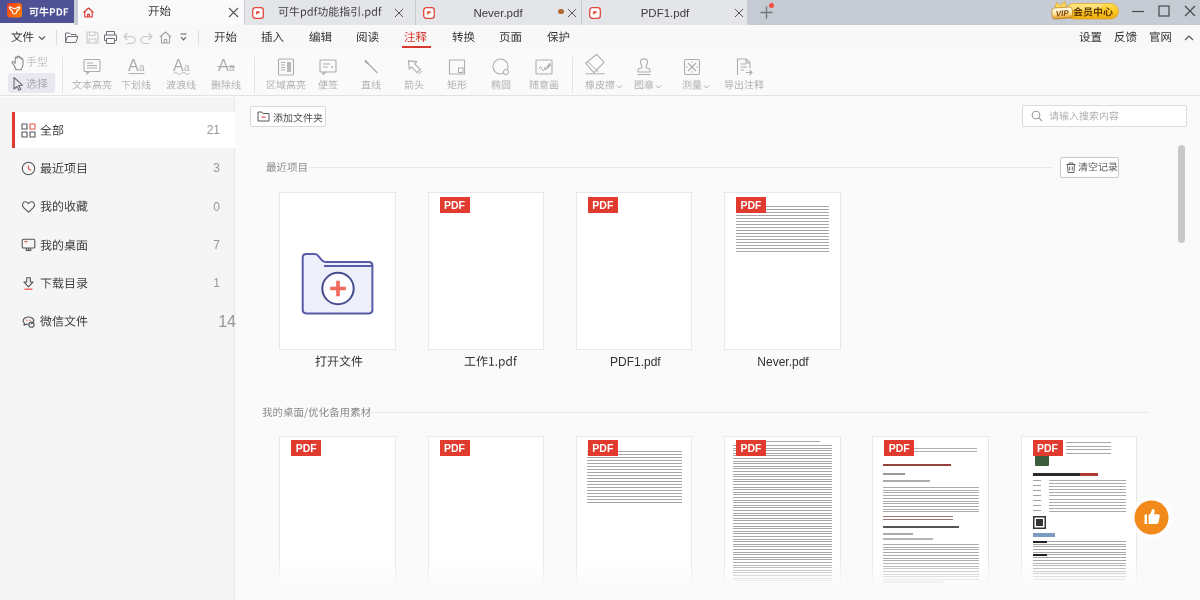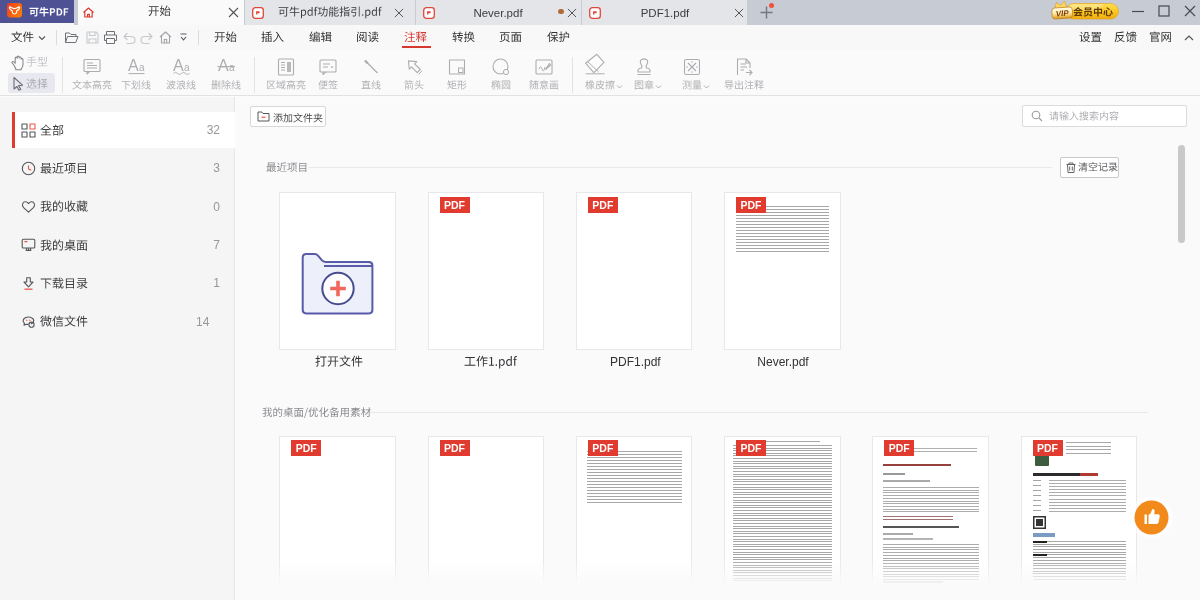--- a/index.html
+++ b/index.html
@@ -316,21 +316,21 @@
 <div class="abs" style="left:12px;top:112px;width:3px;height:36px;background:#E03B30"></div>
 <svg class="abs" style="left:21px;top:122.5px" width="15" height="15" viewBox="0 0 15 15">
     <rect x="1" y="1" width="5" height="5" fill="none" stroke="#55565A" stroke-width="1.1" stroke-linejoin="round"></rect>
     <rect x="9" y="1" width="5" height="5" fill="none" stroke="#E8564A" stroke-width="1.1" stroke-linejoin="round"></rect>
     <rect x="1" y="9" width="5" height="5" fill="none" stroke="#55565A" stroke-width="1.1" stroke-linejoin="round"></rect>
     <rect x="9" y="9" width="5" height="5" fill="none" stroke="#55565A" stroke-width="1.1" stroke-linejoin="round"></rect>
   </svg>
 <svg style="position:absolute;left:40px;top:121.6px;overflow:visible" width="26" height="18" viewBox="0 -12.7 26 18">
     <path d="M5.9 -10.2C4.7 -8.3 2.5 -6.5 0.3 -5.5C0.5 -5.4 0.8 -5.1 0.9 -4.8C1.4 -5.1 1.9 -5.3 2.4 -5.6V-4.8H5.5V-3H2.4V-2.2H5.5V-0.2H0.9V0.6H11.1V-0.2H6.5V-2.2H9.7V-3H6.5V-4.8H9.7V-5.6C10.2 -5.3 10.6 -5 11.1 -4.8C11.2 -5 11.5 -5.3 11.7 -5.5C9.8 -6.6 8 -7.8 6.5 -9.5L6.7 -9.8ZM2.4 -5.7C3.8 -6.5 5 -7.6 6 -8.9C7.1 -7.6 8.4 -6.6 9.7 -5.7ZM13.7 -7.5C14 -6.9 14.3 -6 14.4 -5.5L15.3 -5.7C15.2 -6.3 14.8 -7.1 14.5 -7.7ZM19.5 -9.4V0.9H20.3V-8.6H22.3C21.9 -7.7 21.5 -6.4 21 -5.4C22.1 -4.3 22.4 -3.4 22.4 -2.7C22.4 -2.2 22.3 -1.9 22.1 -1.7C21.9 -1.6 21.8 -1.6 21.6 -1.6C21.3 -1.6 21 -1.6 20.7 -1.6C20.8 -1.4 20.9 -1 20.9 -0.8C21.3 -0.7 21.6 -0.7 21.9 -0.8C22.2 -0.8 22.5 -0.9 22.7 -1C23.1 -1.3 23.2 -1.9 23.2 -2.6C23.2 -3.4 23 -4.4 21.9 -5.5C22.4 -6.6 23 -8 23.4 -9.1L22.8 -9.5L22.6 -9.4ZM15 -9.9C15.1 -9.5 15.3 -9.1 15.5 -8.7H13V-7.8H18.6V-8.7H16.4C16.3 -9.1 16 -9.7 15.8 -10.1ZM17.2 -7.8C17 -7.1 16.6 -6.1 16.3 -5.4H12.6V-4.6H18.9V-5.4H17.2C17.5 -6 17.8 -6.9 18.1 -7.6ZM13.3 -3.5V0.9H14.2V0.3H17.4V0.8H18.3V-3.5ZM14.2 -0.5V-2.7H17.4V-0.5Z" fill="#3C3C3E"></path>
   </svg>
-<div class="abs" style="left:180px;top:122.0px;width:40px;height:16px;font-size:12px;color:#97979B;text-align:right;line-height:16px">32</div>
+<div class="abs" style="left:180px;top:122.0px;width:40px;height:16px;font-size:12px;color:#97979B;text-align:right;line-height:16px">21</div>
 <svg class="abs" style="left:21px;top:160.8px" width="15" height="15" viewBox="0 0 15 15">
     <circle cx="7.5" cy="7.5" r="6.2" fill="none" stroke="#55565A" stroke-width="1.1" stroke-linejoin="round"></circle>
     <path d="M7.5 4.5 L7.5 8 L10.2 9.3" fill="none" stroke="#E8564A" stroke-width="1.1" stroke-linejoin="round"></path>
   </svg>
 <svg style="position:absolute;left:40px;top:159.9px;overflow:visible" width="50" height="18" viewBox="0 -12.7 50 18">
     <path d="M3 -7.6H9V-6.8H3ZM3 -9.1H9V-8.2H3ZM2.1 -9.7V-6.1H9.9V-9.7ZM4.8 -4.7V-3.9H2.6V-4.7ZM0.6 -0.5 0.6 0.3 4.8 -0.2V1H5.6V-0.3L6.3 -0.4V-1.1L5.6 -1.1V-4.7H11.4V-5.5H0.6V-4.7H1.7V-0.6ZM6.1 -4V-3.2H6.8L6.6 -3.1C6.9 -2.3 7.4 -1.5 8.1 -0.8C7.4 -0.3 6.6 0 5.9 0.3C6 0.4 6.3 0.7 6.3 0.9C7.2 0.6 7.9 0.2 8.6 -0.3C9.3 0.2 10.1 0.7 11 0.9C11.1 0.7 11.4 0.4 11.6 0.2C10.7 0 9.9 -0.4 9.3 -0.9C10 -1.6 10.7 -2.6 11 -3.8L10.5 -4L10.4 -4ZM7.4 -3.2H10C9.7 -2.5 9.2 -1.9 8.7 -1.4C8.1 -1.9 7.7 -2.5 7.4 -3.2ZM4.8 -3.2V-2.4H2.6V-3.2ZM4.8 -1.7V-1L2.6 -0.7V-1.7ZM13 -9.4C13.6 -8.8 14.4 -7.8 14.8 -7.3L15.5 -7.8C15.1 -8.4 14.3 -9.2 13.7 -9.8ZM22.4 -10.1C21.2 -9.7 18.9 -9.5 17 -9.4V-6.7C17 -5.1 16.9 -3 15.8 -1.4C16 -1.3 16.4 -1.1 16.6 -0.9C17.5 -2.2 17.8 -4.1 17.9 -5.7H20.3V-0.9H21.2V-5.7H23.4V-6.5H17.9V-6.7V-8.6C19.7 -8.8 21.8 -9 23.1 -9.4ZM15.1 -5.7H12.6V-4.8H14.3V-1.5C13.7 -1.3 13.1 -0.8 12.5 -0.1L13.1 0.8C13.7 -0.1 14.3 -0.8 14.7 -0.8C14.9 -0.8 15.3 -0.4 15.8 -0C16.7 0.5 17.7 0.6 19.2 0.6C20.3 0.6 22.5 0.5 23.3 0.5C23.3 0.2 23.5 -0.2 23.6 -0.5C22.4 -0.3 20.6 -0.2 19.2 -0.2C17.8 -0.2 16.8 -0.3 16 -0.8C15.6 -1.1 15.4 -1.3 15.1 -1.4ZM31.4 -6V-3.5C31.4 -2.2 31.1 -0.7 27.8 0.2C28 0.4 28.3 0.7 28.4 0.9C31.8 -0.1 32.3 -1.9 32.3 -3.5V-6ZM32.3 -1.1C33.2 -0.5 34.4 0.4 34.9 0.9L35.5 0.3C35 -0.3 33.8 -1.1 32.8 -1.7ZM24.3 -2.2 24.6 -1.3C25.7 -1.6 27.1 -2.1 28.5 -2.6L28.4 -3.4L27 -3V-7.8H28.4V-8.7H24.6V-7.8H26.1V-2.7ZM29 -7.5V-1.8H29.9V-6.7H33.8V-1.9H34.7V-7.5H31.9C32 -7.9 32.2 -8.3 32.4 -8.7H35.5V-9.6H28.6V-8.7H31.4C31.2 -8.3 31.1 -7.9 30.9 -7.5ZM38.8 -5.6H45.1V-3.7H38.8ZM38.8 -6.5V-8.4H45.1V-6.5ZM38.8 -2.8H45.1V-0.8H38.8ZM37.9 -9.3V0.9H38.8V0.1H45.1V0.9H46V-9.3Z" fill="#3C3C3E"></path>
   </svg>
 <div class="abs" style="left:180px;top:160.3px;width:40px;height:16px;font-size:12px;color:#97979B;text-align:right;line-height:16px">3</div>
 <svg class="abs" style="left:21px;top:199.1px" width="15" height="15" viewBox="0 0 15 15">
     <path d="M7.5 13.2 L2.6 8.6 Q0.8 6.8 1.7 4.6 Q2.6 2.5 4.8 2.8 Q6.5 3 7.5 4.6 Q8.5 3 10.2 2.8 Q12.4 2.5 13.3 4.6 Q14.2 6.8 12.4 8.6 Z" fill="none" stroke="#55565A" stroke-width="1.1" stroke-linejoin="round"></path>
@@ -358,21 +358,21 @@
 <div class="abs" style="left:180px;top:275.2px;width:40px;height:16px;font-size:12px;color:#97979B;text-align:right;line-height:16px">1</div>
 <svg class="abs" style="left:21px;top:314.0px" width="15" height="15" viewBox="0 0 15 15">
     <path d="M9.8 9.9 Q12 9.5 12.6 7.6 Q13.3 5.2 10.9 3.9 Q8.5 2.7 5.8 3.2 Q2.6 3.9 2.2 6.4 Q1.9 8.1 3.4 9.3 L3 11.2 L5.2 10.2 Q6.3 10.5 7.4 10.4" fill="none" stroke="#55565A" stroke-width="1.1" stroke-linejoin="round"></path>
     <circle cx="10.5" cy="10.7" r="2.6" fill="none" stroke="#55565A" stroke-width="1.1" stroke-linejoin="round"></circle>
     <circle cx="5.8" cy="6.3" r="0.7" fill="#E8564A"></circle>
     <circle cx="8.9" cy="6.3" r="0.7" fill="#E8564A"></circle>
   </svg>
 <svg style="position:absolute;left:40px;top:313.1px;overflow:visible" width="50" height="18" viewBox="0 -12.7 50 18">
     <path d="M2.4 -10.1C1.9 -9.3 1.1 -8.3 0.3 -7.7C0.5 -7.5 0.7 -7.2 0.8 -7C1.7 -7.7 2.6 -8.8 3.2 -9.8ZM3.9 -3.8V-2.4C3.9 -1.6 3.8 -0.5 3 0.3C3.2 0.4 3.5 0.8 3.6 0.9C4.5 -0 4.7 -1.4 4.7 -2.4V-3.1H6.3V-1.7C6.3 -1.2 6.1 -1 5.9 -1C6.1 -0.8 6.2 -0.4 6.3 -0.2C6.4 -0.4 6.7 -0.6 8.2 -1.6C8.1 -1.8 8 -2.1 7.9 -2.3L7 -1.7V-3.8ZM8.8 -6.8H10.3C10.1 -5.4 9.9 -4.1 9.5 -3C9.1 -4 8.9 -5.1 8.7 -6.3ZM3.4 -5.4V-4.6H7.4V-4.7C7.6 -4.5 7.8 -4.3 7.8 -4.2C8 -4.4 8.1 -4.7 8.3 -5C8.4 -3.9 8.7 -2.9 9 -2C8.5 -1.1 7.8 -0.3 6.8 0.3C7 0.5 7.3 0.8 7.4 1C8.2 0.4 8.9 -0.3 9.4 -1.1C9.8 -0.3 10.4 0.4 11 0.9C11.2 0.7 11.4 0.4 11.6 0.2C10.9 -0.3 10.3 -1 9.9 -2C10.5 -3.3 10.9 -4.9 11.1 -6.8H11.5V-7.6H9C9.2 -8.4 9.3 -9.1 9.4 -9.9L8.6 -10.1C8.4 -8.2 8 -6.4 7.4 -5.1V-5.4ZM3.6 -9.1V-6.2H7.4V-9.1H6.7V-7H5.9V-10.1H5.2V-7H4.3V-9.1ZM2.6 -7.7C2 -6.4 1.1 -5.1 0.2 -4.3C0.4 -4.1 0.6 -3.7 0.7 -3.5C1.1 -3.8 1.4 -4.2 1.8 -4.7V0.9H2.6V-5.9C2.9 -6.4 3.2 -6.9 3.4 -7.4ZM16.6 -6.4V-5.6H22.4V-6.4ZM16.6 -4.7V-3.9H22.4V-4.7ZM15.7 -8.1V-7.3H23.4V-8.1ZM18.5 -9.8C18.8 -9.3 19.2 -8.6 19.3 -8.2L20.1 -8.5C20 -8.9 19.6 -9.6 19.3 -10.1ZM16.4 -2.9V1H17.2V0.5H21.7V0.9H22.5V-2.9ZM17.2 -0.3V-2.2H21.7V-0.3ZM15.1 -10C14.5 -8.2 13.5 -6.4 12.4 -5.2C12.5 -5 12.8 -4.6 12.9 -4.4C13.3 -4.8 13.7 -5.4 14 -5.9V1H14.9V-7.4C15.3 -8.2 15.6 -9 15.9 -9.8ZM29.1 -9.9C29.4 -9.3 29.8 -8.5 30 -8L31 -8.3C30.8 -8.8 30.4 -9.6 30 -10.2ZM24.6 -8V-7.1H26.5C27.2 -5.3 28.1 -3.7 29.4 -2.4C28 -1.3 26.4 -0.5 24.4 0.1C24.6 0.3 24.9 0.7 25 0.9C27 0.3 28.7 -0.6 30 -1.8C31.4 -0.6 33 0.3 35 0.9C35.1 0.6 35.4 0.2 35.6 0C33.7 -0.4 32.1 -1.3 30.7 -2.4C31.9 -3.6 32.9 -5.2 33.6 -7.1H35.4V-8ZM30 -3C28.9 -4.2 28 -5.5 27.4 -7.1H32.5C31.9 -5.5 31.1 -4.1 30 -3ZM39.8 -4.1V-3.2H43.2V1H44.1V-3.2H47.4V-4.1H44.1V-6.7H46.9V-7.6H44.1V-9.9H43.2V-7.6H41.6C41.8 -8.2 41.9 -8.7 42 -9.3L41.2 -9.5C40.9 -7.9 40.4 -6.4 39.7 -5.4C39.9 -5.3 40.3 -5 40.5 -4.9C40.8 -5.4 41.1 -6 41.4 -6.7H43.2V-4.1ZM39.2 -10C38.6 -8.2 37.5 -6.4 36.4 -5.2C36.5 -5 36.8 -4.6 36.9 -4.4C37.3 -4.8 37.6 -5.2 38 -5.8V0.9H38.9V-7.2C39.3 -8 39.7 -8.9 40.1 -9.8Z" fill="#3C3C3E"></path>
   </svg>
-<div class="abs" style="left:196px;top:313.5px;width:40px;height:16px;font-size:12px;color:#97979B;line-height:16px">14</div>
+<div class="abs" style="left:196px;top:313.5px;width:40px;height:16px;font-size:16px;color:#97979B;text-align:right;line-height:16px">14</div>
 <div class="abs" style="left:236px;top:96.5px;width:964px;height:503.5px;background:#FAFAFB"></div>
 <div class="abs" style="left:250px;top:106px;width:76px;height:21px;background:#fff;border:1px solid #D8D8DA;border-radius:2px"></div>
 <svg class="abs" style="left:257px;top:110px" width="13" height="13" viewBox="0 0 13 13">
     <path d="M1 11 L1 2 L4.8 2 L6 3.5 L12 3.5 L12 11 Z" fill="none" stroke="#55565A" stroke-width="1" stroke-linejoin="round"></path>
     <path d="M4.5 7.2 L8.5 7.2" stroke="#E8564A" stroke-width="1.2"></path>
   </svg>
 <svg style="position:absolute;left:273px;top:110.9px;overflow:visible" width="52" height="15" viewBox="0 -10.6 52 15">
     <path d="M4.1 -2.9C3.8 -2.1 3.4 -1.3 2.8 -0.8L3.4 -0.3C4 -0.9 4.4 -1.9 4.7 -2.7ZM6.4 -2.5C6.7 -1.9 7 -1 7.1 -0.4L7.7 -0.6C7.6 -1.2 7.3 -2.1 7 -2.7ZM7.7 -2.8C8.2 -2 8.8 -1 9.1 -0.3L9.7 -0.6C9.4 -1.3 8.8 -2.3 8.2 -3.1ZM5.3 -4V-0C5.3 0.1 5.3 0.1 5.2 0.1C5 0.1 4.6 0.1 4.1 0.1C4.2 0.3 4.3 0.6 4.3 0.8C5 0.8 5.4 0.8 5.7 0.7C6 0.6 6 0.4 6 -0V-4ZM0.8 -7.8C1.4 -7.5 2.1 -7 2.5 -6.7L2.9 -7.3C2.6 -7.6 1.9 -8 1.3 -8.3ZM0.4 -5.1C1 -4.8 1.7 -4.4 2 -4L2.5 -4.7C2.1 -5 1.4 -5.4 0.8 -5.6ZM0.6 0.2 1.3 0.7C1.7 -0.2 2.2 -1.4 2.6 -2.4L2 -2.8C1.6 -1.7 1 -0.5 0.6 0.2ZM3.3 -7.8V-7.1H5.5C5.4 -6.7 5.2 -6.2 5 -5.8H2.8V-5.1H4.7C4.2 -4.3 3.5 -3.6 2.5 -3.1C2.7 -3 2.9 -2.7 3 -2.5C4.1 -3.1 4.9 -4 5.5 -5.1H6.8C7.3 -4.1 8.3 -3.2 9.2 -2.7C9.3 -2.9 9.6 -3.1 9.7 -3.3C8.9 -3.6 8.1 -4.3 7.5 -5.1H9.5V-5.8H5.8C6 -6.2 6.2 -6.7 6.3 -7.1H9.2V-7.8ZM15.7 -7.2V0.7H16.4V-0.1H18.4V0.6H19.1V-7.2ZM16.4 -0.8V-6.4H18.4V-0.8ZM11.9 -8.3 11.9 -6.5H10.5V-5.8H11.9C11.8 -3.2 11.5 -1 10.3 0.3C10.5 0.4 10.7 0.6 10.9 0.8C12.2 -0.7 12.6 -3.1 12.7 -5.8H14.2C14.1 -1.9 14 -0.6 13.8 -0.3C13.7 -0.1 13.6 -0.1 13.4 -0.1C13.3 -0.1 12.8 -0.1 12.4 -0.1C12.5 0.1 12.6 0.4 12.6 0.6C13 0.6 13.5 0.7 13.8 0.6C14.1 0.6 14.3 0.5 14.4 0.2C14.8 -0.2 14.8 -1.7 14.9 -6.1C14.9 -6.2 14.9 -6.5 14.9 -6.5H12.7L12.7 -8.3ZM24.2 -8.2C24.5 -7.7 24.9 -7.1 25 -6.7L25.8 -6.9C25.7 -7.3 25.3 -8 25 -8.5ZM20.5 -6.6V-5.9H22.1C22.6 -4.4 23.4 -3.1 24.5 -2C23.4 -1.1 22 -0.4 20.4 0.1C20.5 0.2 20.8 0.6 20.8 0.8C22.5 0.2 23.9 -0.5 25 -1.5C26.1 -0.5 27.5 0.3 29.1 0.7C29.3 0.5 29.5 0.2 29.7 0C28.1 -0.4 26.7 -1.1 25.6 -2C26.6 -3 27.4 -4.3 28 -5.9H29.5V-6.6ZM25 -2.5C24.1 -3.5 23.4 -4.6 22.8 -5.9H27.1C26.6 -4.5 25.9 -3.4 25 -2.5ZM33.2 -3.4V-2.7H36V0.8H36.8V-2.7H39.5V-3.4H36.8V-5.6H39.1V-6.4H36.8V-8.3H36V-6.4H34.7C34.8 -6.8 34.9 -7.3 35 -7.8L34.3 -7.9C34.1 -6.6 33.7 -5.3 33.1 -4.5C33.3 -4.4 33.6 -4.2 33.7 -4.1C34 -4.5 34.2 -5 34.5 -5.6H36V-3.4ZM32.7 -8.4C32.1 -6.9 31.3 -5.4 30.3 -4.4C30.4 -4.2 30.7 -3.8 30.8 -3.6C31.1 -4 31.4 -4.4 31.7 -4.8V0.8H32.4V-6C32.8 -6.7 33.1 -7.4 33.4 -8.2ZM41.8 -5.7C42.1 -5.1 42.5 -4.3 42.6 -3.8L43.3 -4C43.2 -4.5 42.8 -5.3 42.5 -5.9ZM47.4 -6C47.1 -5.4 46.7 -4.5 46.3 -4L46.9 -3.8C47.3 -4.3 47.8 -5.1 48.1 -5.7ZM44.6 -8.4V-6.9H40.9V-6.2H44.6C44.6 -5.2 44.5 -4.4 44.4 -3.7H40.6V-2.9H44.2C43.7 -1.5 42.7 -0.5 40.5 0.1C40.6 0.3 40.9 0.6 40.9 0.8C43.4 0.1 44.5 -1.1 45 -2.8C45.8 -1 47.1 0.2 49 0.8C49.2 0.6 49.4 0.2 49.5 0.1C47.7 -0.4 46.4 -1.4 45.7 -2.9H49.4V-3.7H45.2C45.3 -4.4 45.4 -5.2 45.4 -6.2H49.1V-6.9H45.4L45.4 -8.4Z" fill="#4A4A4E"></path>
   </svg>
 <div class="abs" style="left:1022px;top:105px;width:165px;height:22px;background:#fff;border:1px solid #DBDBDD;border-radius:2px"></div>

